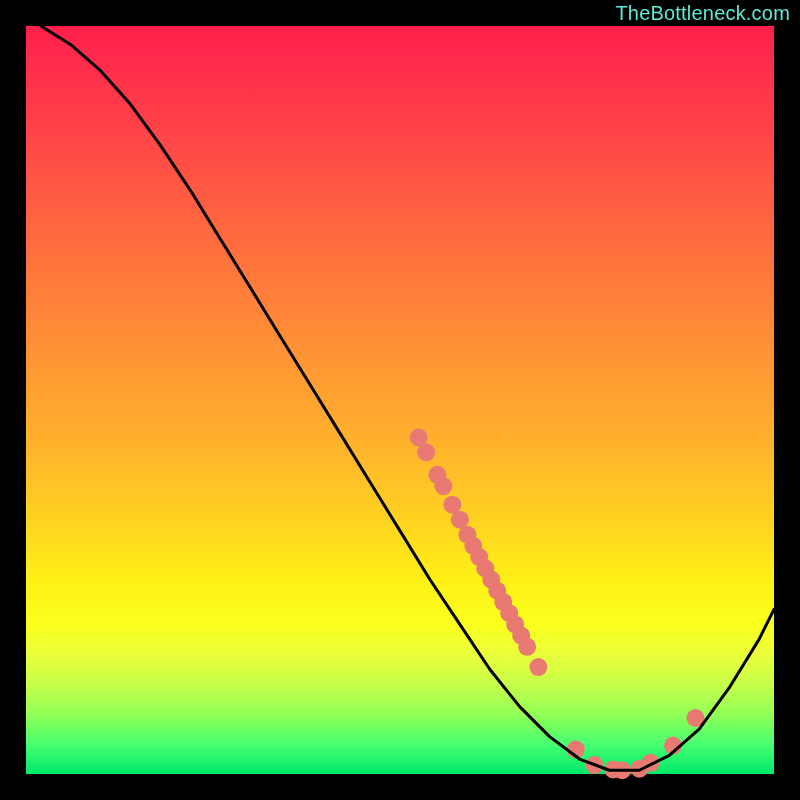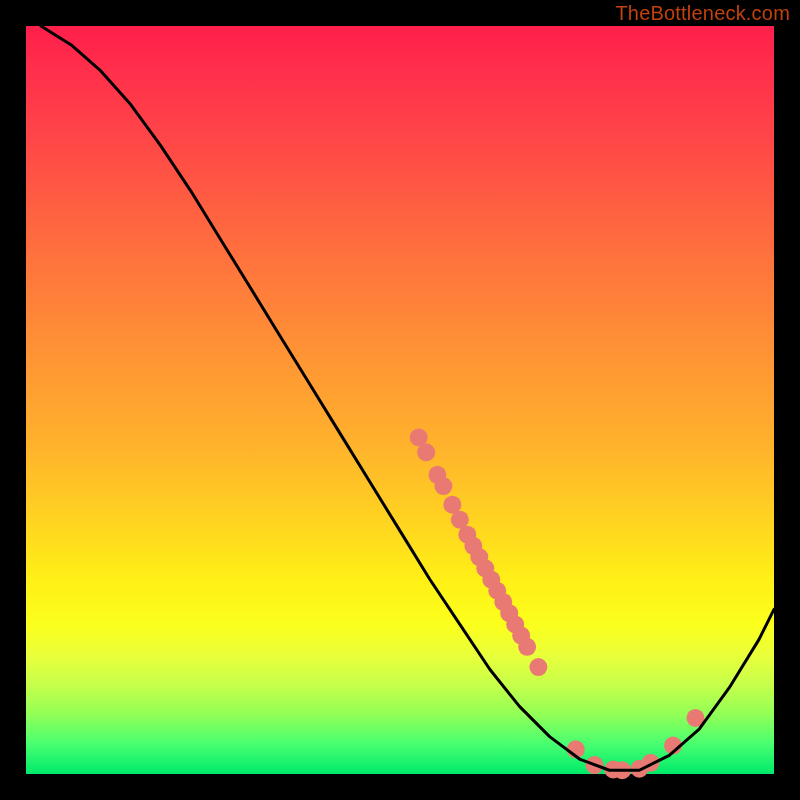--- a/index.html
+++ b/index.html
@@ -13,21 +13,21 @@
   }
   .wrap {
     position: relative;
     width: 800px;
     height: 800px;
   }
   .attrib {
     position: absolute;
     top: 2px;
     right: 10px;
-    color: #c2410c;
+    color: #5eead4;
     font-size: 20px;
     letter-spacing: 0.2px;
     font-weight: 500;
   }
   .plot {
     position: absolute;
     left: 26px;
     top: 26px;
     width: 748px;
     height: 748px;

